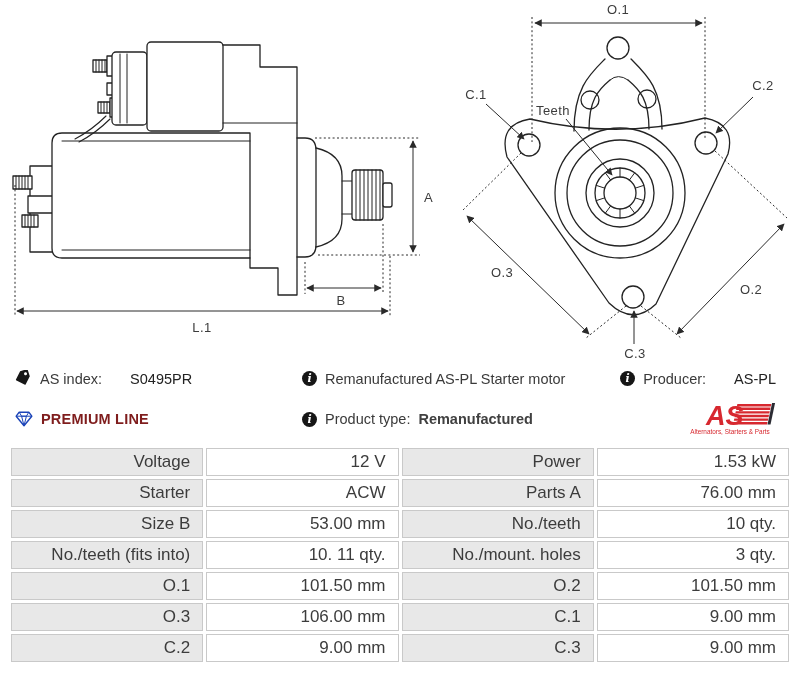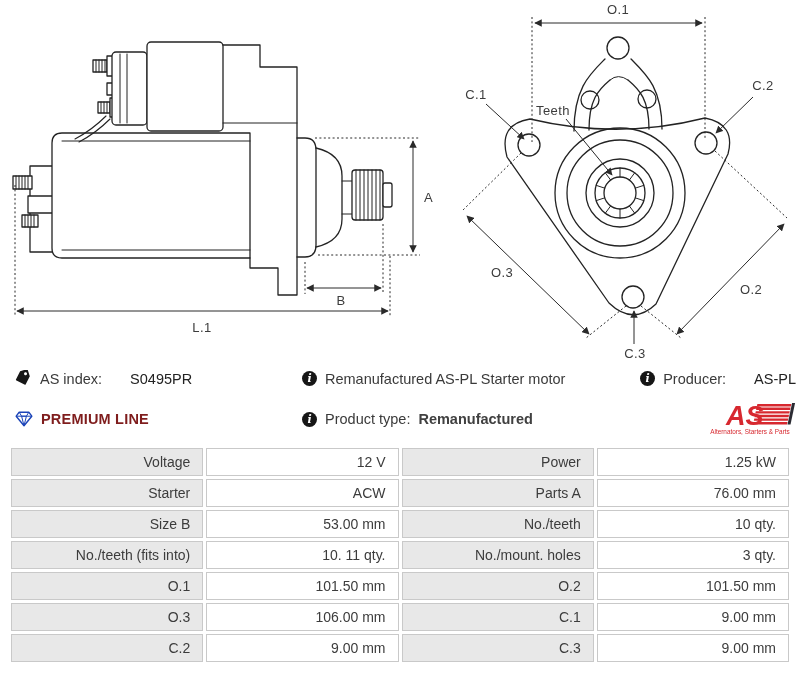--- a/index.html
+++ b/index.html
@@ -6,33 +6,33 @@
   body{width:800px;height:692px;overflow:hidden;font-family:"Liberation Sans",sans-serif;color:#3a3a3a;}
   .sheet{width:800px;height:692px;position:relative;}
 
   
   .drawings{display:flex;width:800px;height:364px;}
   .drawings svg{display:block;}
   .dimtext{font-family:"Liberation Sans",sans-serif;font-size:13px;fill:#3c3c3c;letter-spacing:.4px;}
 
   
   .info-grid{display:grid;grid-template-columns:287px 1fr auto;align-items:center;
-             padding:6px 4px 4px 15px;row-gap:14px;}
+             padding:6px 24px 4px 15px;row-gap:14px;}
   .info-cell{display:flex;align-items:center;gap:8px;font-size:14.5px;white-space:nowrap;}
   .info-cell.right{justify-self:end;}
   .bold{font-weight:normal;color:#222;margin-left:20px;}
   .premium{color:#7f1d1d;font-weight:bold;letter-spacing:.2px;}
   .green{color:#404040;font-weight:bold;}
   .info-icon{display:inline-flex;width:15px;height:15px;border-radius:50%;background:#161616;color:#fff;
              font-size:11px;font-weight:bold;align-items:center;justify-content:center;
              font-family:"DejaVu Serif",serif;font-style:italic;flex:none;}
 
   
   table.spec{border-collapse:separate;border-spacing:3px;table-layout:fixed;width:784px;margin:4px auto 0 auto;}
-  table.spec td{border:1px solid #c9c9c9;font-size:14px;color:#3c3c3c;text-align:right;
+  table.spec td{border:1px solid #c9c9c9;font-size:17px;color:#3c3c3c;text-align:right;
                 padding:3px 12px 3px 8px;height:20px;vertical-align:middle;width:25%;}
   td.lbl{background:#e8e8e8;}
   td.val{background:#ffffff;margin-left:7px;}
 
   
   .as-logo{display:block;}
 </style>
 </head>
 <body>
 
@@ -233,21 +233,21 @@
       </svg>
     </div>
   </div>
 
   <table class="spec">
     <tbody>
       <tr>
         <td class="lbl">Voltage</td>
         <td class="val">12 V</td>
         <td class="lbl">Power</td>
-        <td class="val">1.25 kW</td>
+        <td class="val">1.53 kW</td>
       </tr>
       <tr>
         <td class="lbl">Starter</td>
         <td class="val">ACW</td>
         <td class="lbl">Parts A</td>
         <td class="val">76.00 mm</td>
       </tr>
       <tr>
         <td class="lbl">Size B</td>
         <td class="val">53.00 mm</td>

